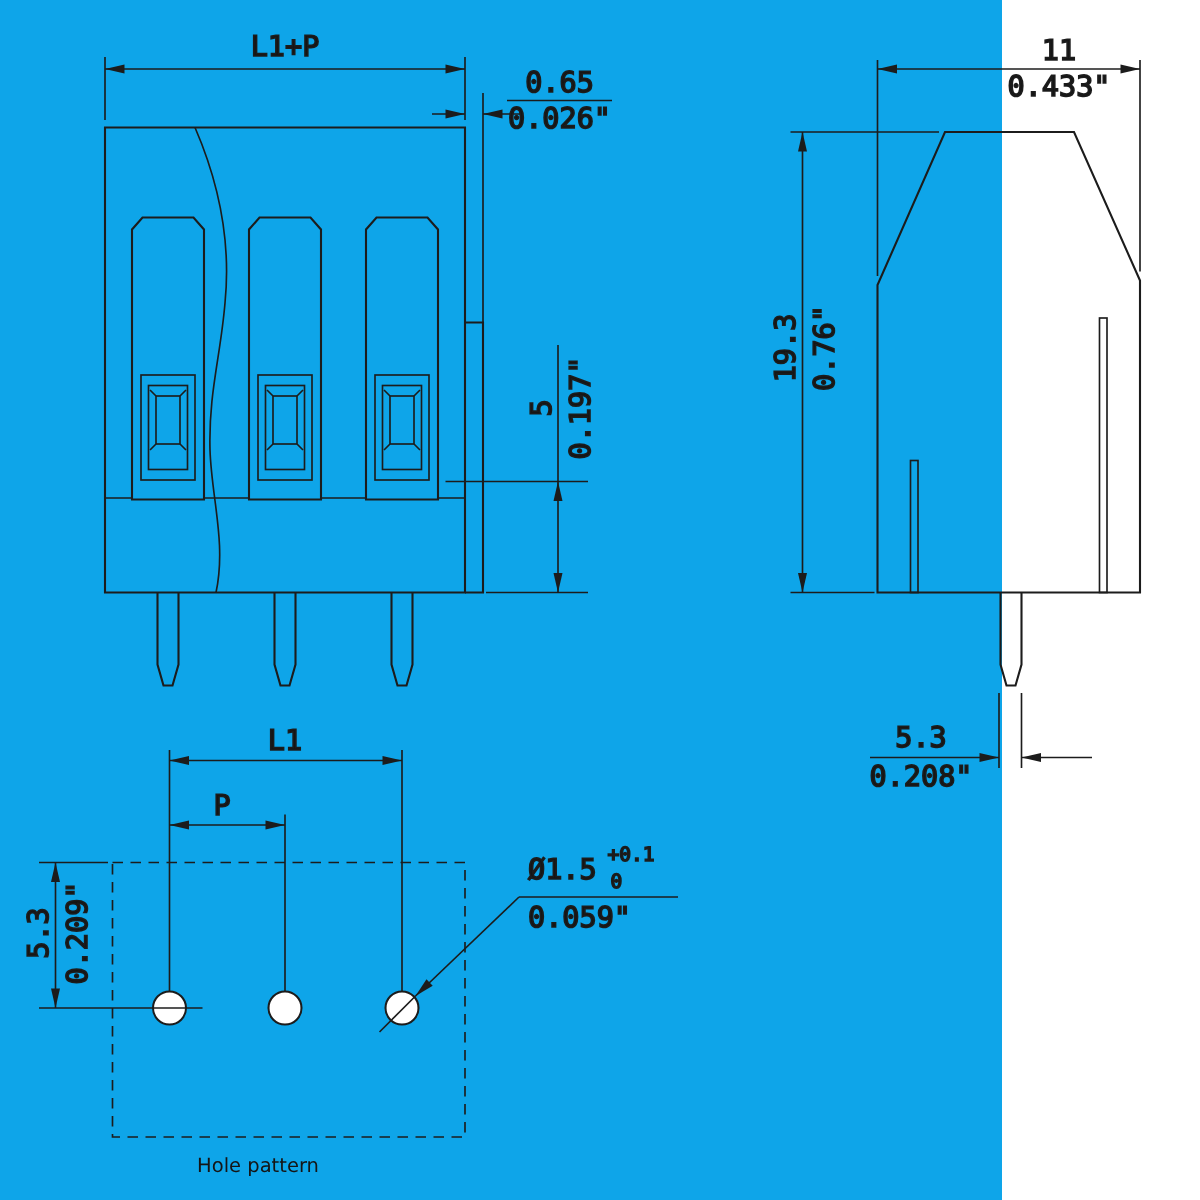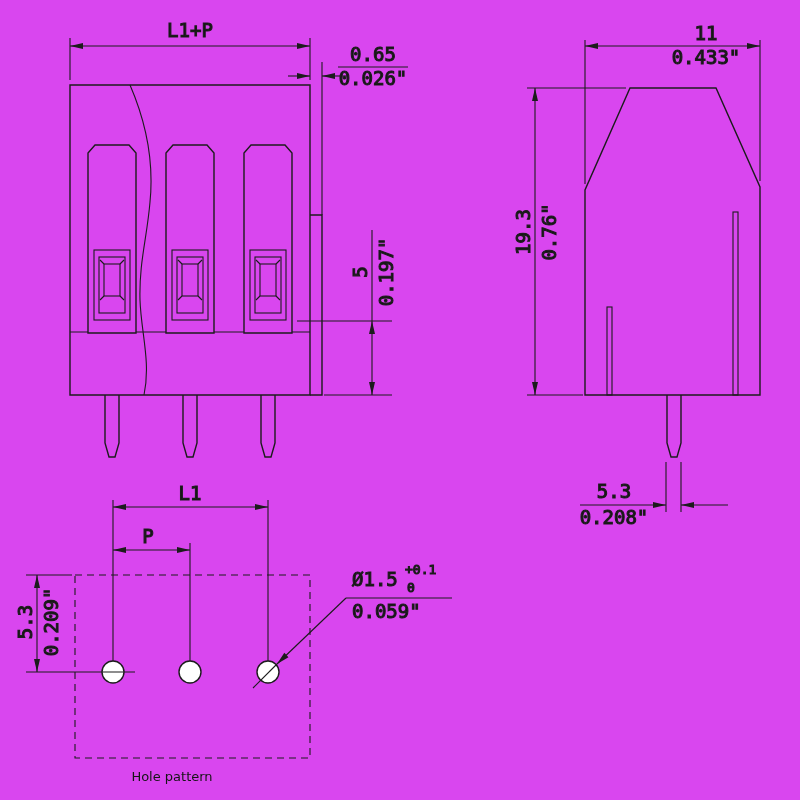--- a/index.html
+++ b/index.html
@@ -1,16 +1,16 @@
 <!DOCTYPE html>
 <html><head>
 <meta charset="utf-8">
 <style>
   html,body{margin:0;padding:0;background:#ffffff}
-  .page{width:800px;height:800px;background:#d946ef}
+  .page{width:668px;height:800px;background:#0ea5e9}
   svg{display:block}
   .ol{fill:none;stroke:#1c1c1c;stroke-width:1.4}
   .tn{fill:none;stroke:#1c1c1c;stroke-width:1.1}
   text{font-family:"DejaVu Sans Mono","Liberation Mono",monospace;font-size:19px;fill:#151515}
   .sm{font-size:13px}
   .cap{font-family:"DejaVu Sans","Liberation Sans",sans-serif;font-size:13px}
   .mid{text-anchor:middle}
 </style>
 </head>
 <body>

